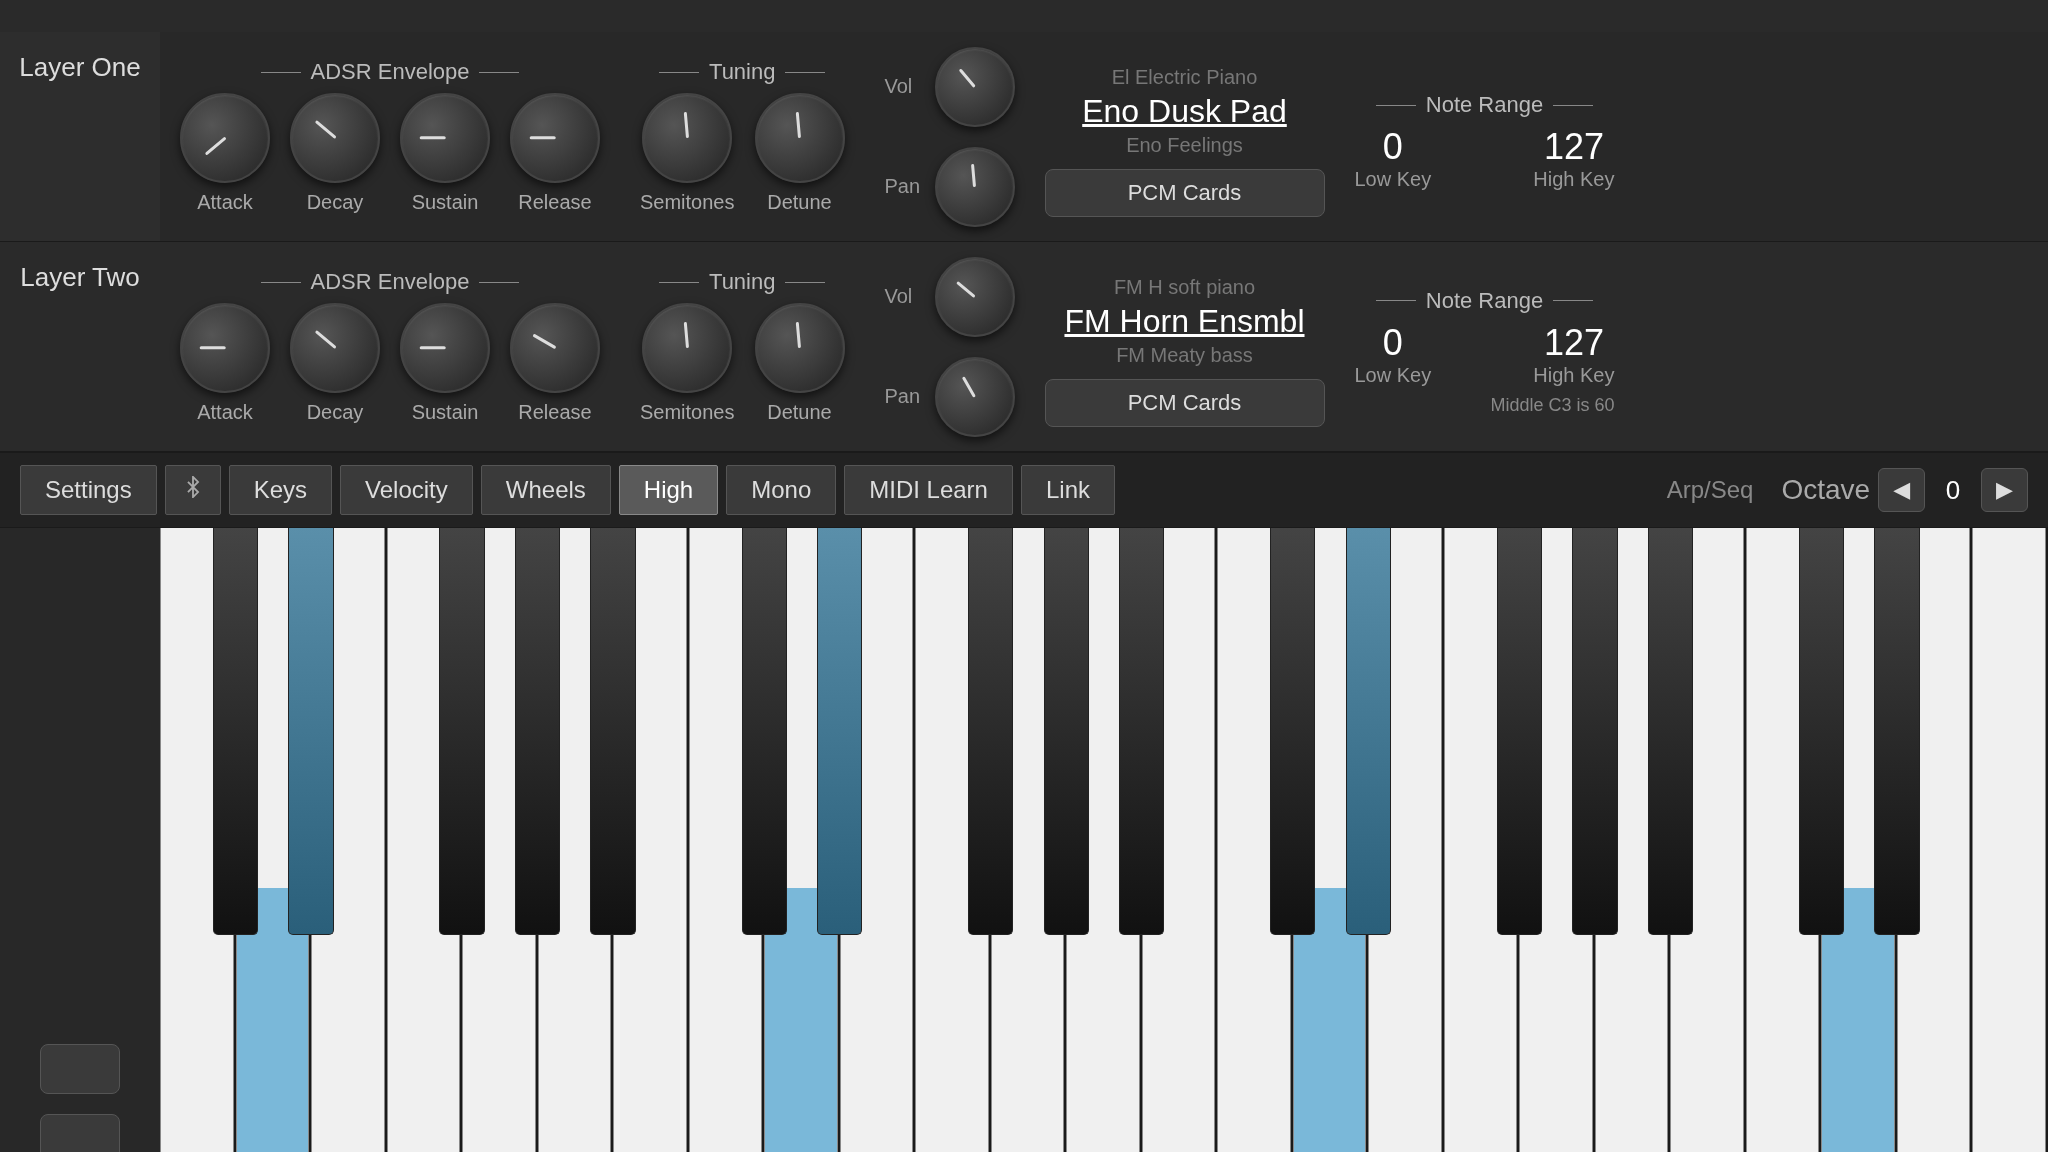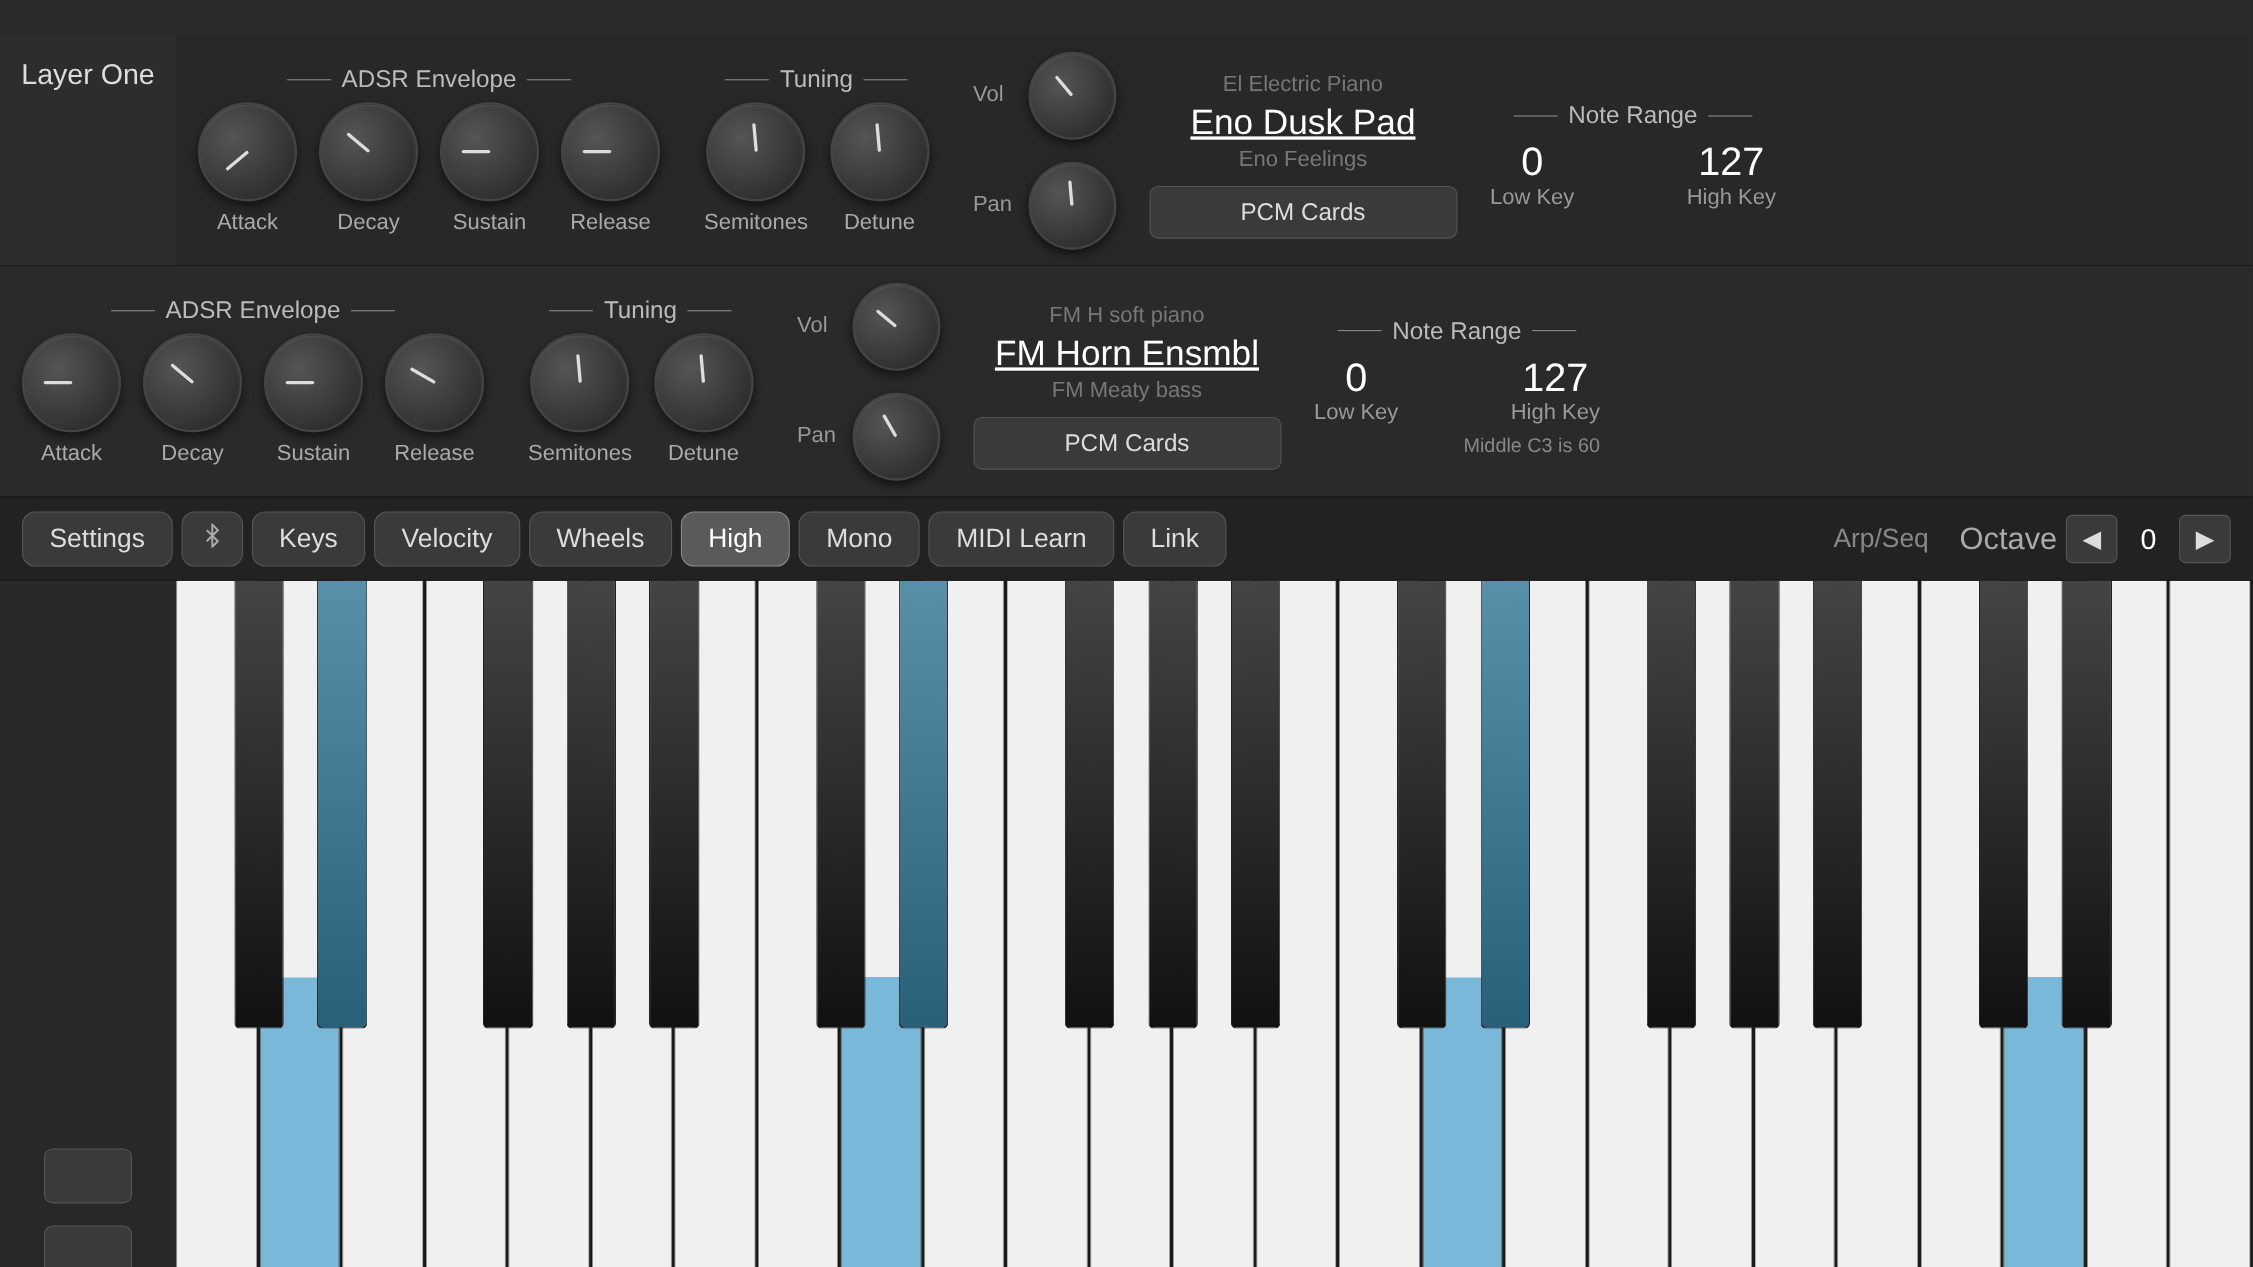--- a/index.html
+++ b/index.html
@@ -271,21 +271,21 @@
       gap: 8px;
       height: 76px;
       flex-shrink: 0;
       border-top: 1px solid #1a1a1a;
       border-bottom: 1px solid #1a1a1a;
     }
 
     .toolbar-btn {
       background: #3a3a3a;
       border: 1px solid #555;
-      border-radius: 12px;
+      border-radius: 2px;
       color: #ddd;
       font-size: 24px;
       padding: 10px 24px;
       cursor: pointer;
       white-space: nowrap;
     }
 
     .toolbar-btn.active {
       background: #5a5a5a;
       border-color: #888;
@@ -515,20 +515,23 @@
             <span class="note-range-key-label">High Key</span>
           </div>
         </div>
       </div>
 
     </div>
   </div>
 
   <div class="layer-row layer-two-bg">
 
+    <div class="layer-label-area" style="background: #2a2a2a;">
+      <span class="layer-label">Layer Two</span>
+    </div>
 
     <div class="layer-controls">
 
       <div class="adsr-section">
         <div class="section-header">
           <div class="section-header-line"></div>
           <span>ADSR  Envelope</span>
           <div class="section-header-line"></div>
         </div>
         <div class="knobs-row">

